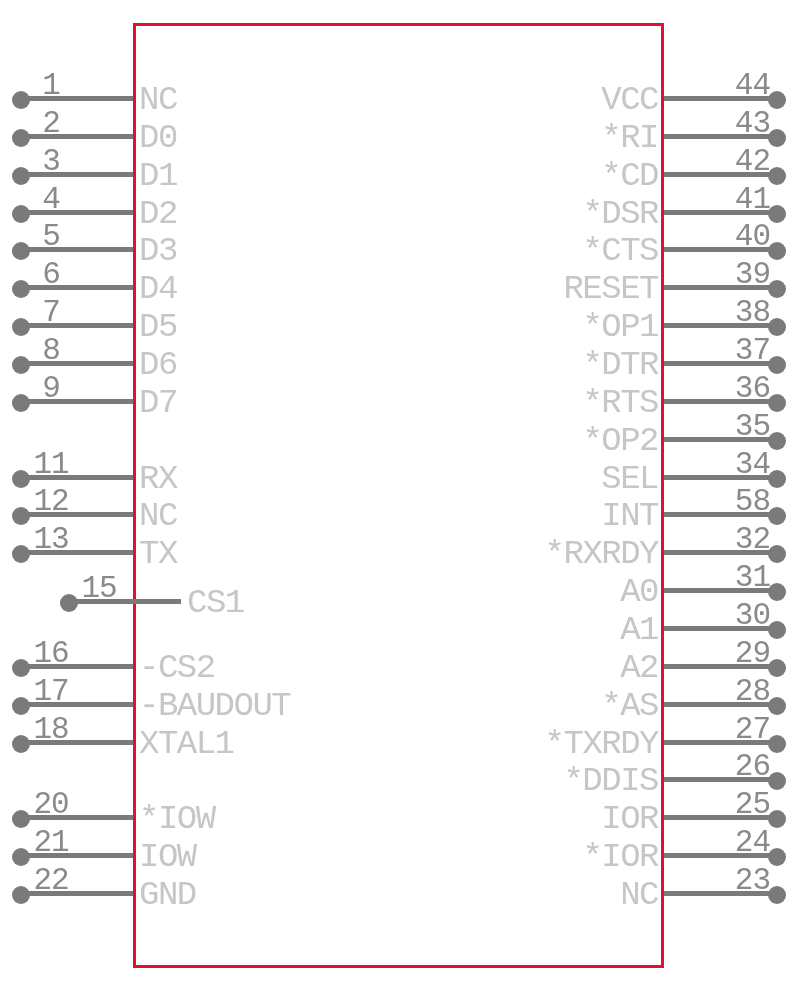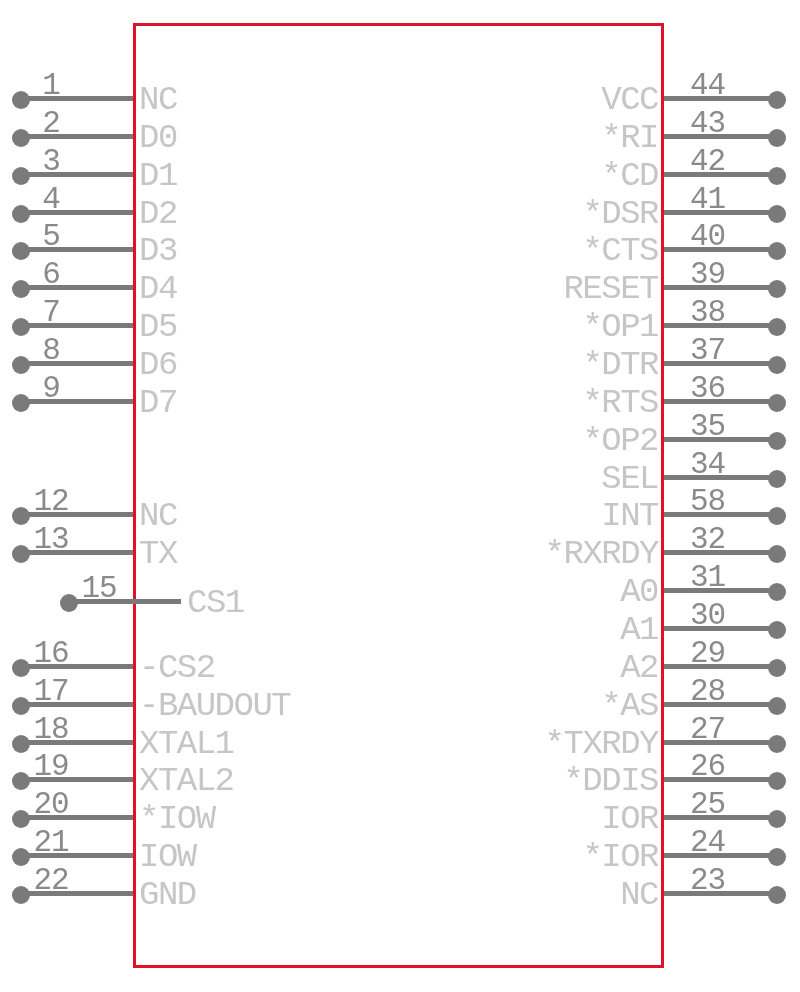--- a/index.html
+++ b/index.html
@@ -11,21 +11,21 @@
   .wire{position:absolute;top:17px;height:5px;background:var(--wire,#7a7a7a);}
   .wire.left{left:21px;width:112px;}
   .wire.right{left:664px;width:113px;}
   .dot{position:absolute;top:12px;width:18px;height:18px;border-radius:50%;
        background:var(--wire,#7a7a7a);}
   .dot.left{left:12px;}
   .dot.right{left:768px;}
   .num{position:absolute;top:-9px;font-size:31px;line-height:31px;
        letter-spacing:-1px;color:var(--num,#8a8a8a);white-space:pre;}
   .num.left{left:22px;width:58px;text-align:center;}
-  .num.right{right:30px;width:80px;}
+  .num.right{right:30px;width:80px;text-align:right;}
   .lbl{position:absolute;top:6px;font-size:34px;line-height:30px;
        letter-spacing:-1.5px;color:var(--lbl,#c6c6c6);white-space:pre;}
   .lbl.left{left:139px;}
   .lbl.right{right:142px;text-align:right;}
 </style>
 </head>
 <body>
 
 <div id="stage">
   <div class="chip"></div>
@@ -76,20 +76,26 @@
       <div class="wire left"></div>
       <span class="num left">8</span>
       <span class="lbl left">D6</span>
     </div>
     <div class="pin-row" style="top: 381.856px;">
       <div class="dot left"></div>
       <div class="wire left"></div>
       <span class="num left">9</span>
       <span class="lbl left">D7</span>
     </div>
+    <div class="pin-row" style="top: 457.57px;">
+      <div class="dot left"></div>
+      <div class="wire left"></div>
+      <span class="num left">11</span>
+      <span class="lbl left">RX</span>
+    </div>
     <div class="pin-row" style="top: 495.427px;">
       <div class="dot left"></div>
       <div class="wire left"></div>
       <span class="num left">12</span>
       <span class="lbl left">NC</span>
     </div>
     <div class="pin-row" style="top: 533.284px;">
       <div class="dot left"></div>
       <div class="wire left"></div>
       <span class="num left">13</span>
@@ -111,26 +117,20 @@
       <div class="dot left"></div>
       <div class="wire left"></div>
       <span class="num left">17</span>
       <span class="lbl left">-BAUDOUT</span>
     </div>
     <div class="pin-row" style="top: 722.569px; padding-left: 16px;">
       <div class="dot left"></div>
       <div class="wire left"></div>
       <span class="num left">18</span>
       <span class="lbl left">XTAL1</span>
-    </div>
-    <div class="pin-row" style="top: 760.426px;">
-      <div class="dot left"></div>
-      <div class="wire left"></div>
-      <span class="num left">19</span>
-      <span class="lbl left">XTAL2</span>
     </div>
     <div class="pin-row" style="top: 798.283px; font-family: Liberation Mono, monospace;">
       <div class="dot left"></div>
       <div class="wire left"></div>
       <span class="num left">20</span>
       <span class="lbl left">*IOW</span>
     </div>
     <div class="pin-row" style="top: 836.14px;">
       <div class="dot left"></div>
       <div class="wire left"></div>

